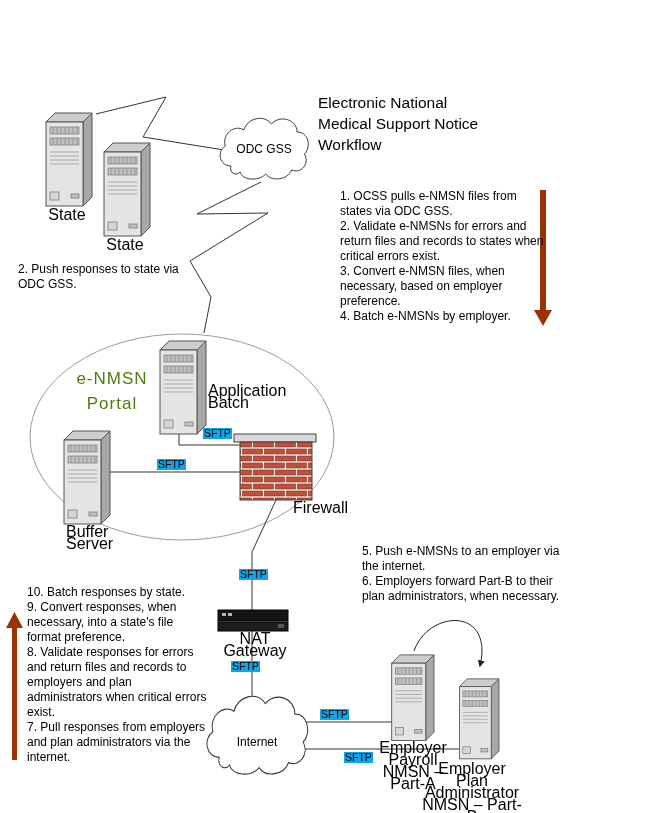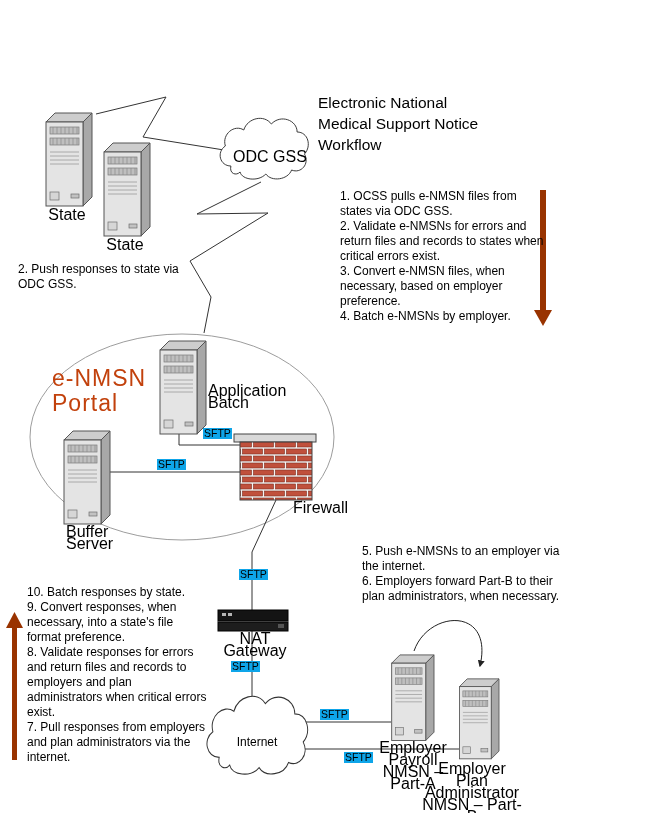--- a/index.html
+++ b/index.html
@@ -5,21 +5,21 @@
   html,body{margin:0;padding:0;background:#fff;}
   .canvas{position:relative;width:647px;height:813px;background:#fff;overflow:hidden;
           font-family:"Liberation Sans",sans-serif;color:#000;}
   .canvas svg{position:absolute;left:0;top:0;}
   .title{position:absolute;font-weight:normal;font-size:15.5px;line-height:21px;text-align:left;white-space:pre-line;}
   .stepblock{position:absolute;}
   .step{font-size:12px;line-height:15px;}
   .nodelbl{position:absolute;font-size:16px;line-height:12px;white-space:pre-line;}
   .center{text-align:center;}
   .sftp{position:absolute;font-size:10.5px;line-height:11px;background:#0ea5e9;padding:0 1px;}
-  .portal-lbl{position:absolute;font-size:23px;line-height:25px;color:#c2410c;
+  .portal-lbl{position:absolute;font-size:17px;line-height:25px;color:#4d7c0f;text-align:center;
               white-space:pre-line;letter-spacing:1px;}
 </style>
 </head>
 <body>
 
 <div class="canvas">
 
   <svg width="647" height="813" viewBox="0 0 647 813">
     <defs>
       <g id="server-shape">
@@ -112,21 +112,21 @@
 
   <div class="stepblock" style="left:27px;top:585px;width:183px;">
     <div class="step">10. Batch responses by state.</div>
     <div class="step">9. Convert responses, when necessary, into a state's file format preference.</div>
     <div class="step">8. Validate responses for errors and return files and records to employers and plan administrators when critical errors exist.</div>
     <div class="step">7. Pull responses from employers and plan administrators via the internet.</div>
   </div>
 
   <div class="nodelbl center" style="left:42px;top:209px;width:50px;">State</div>
   <div class="nodelbl center" style="left:100px;top:239px;width:50px;">State</div>
-  <div class="nodelbl center" style="left:228px;top:143px;width:84px;font-size:16px;margin-top:8px;">ODC GSS</div>
+  <div class="nodelbl center" style="left:222px;top:143px;width:84px;font-size:12px;">ODC GSS</div>
   <div class="portal-lbl" style="left:52px;top:366px;width:120px;">e-NMSN
 Portal</div>
   <div class="nodelbl" style="left:208px;top:385px;width:70px;">Application
 Batch</div>
   <div class="nodelbl" style="left:66px;top:526px;width:60px;">Buffer
 Server</div>
   <div class="nodelbl" style="left:293px;top:502px;width:60px;">Firewall</div>
   <div class="nodelbl center" style="left:222px;top:633px;width:66px;">NAT
 Gateway</div>
   <div class="nodelbl center" style="left:217px;top:736px;width:80px;font-size:12px;">Internet</div>

